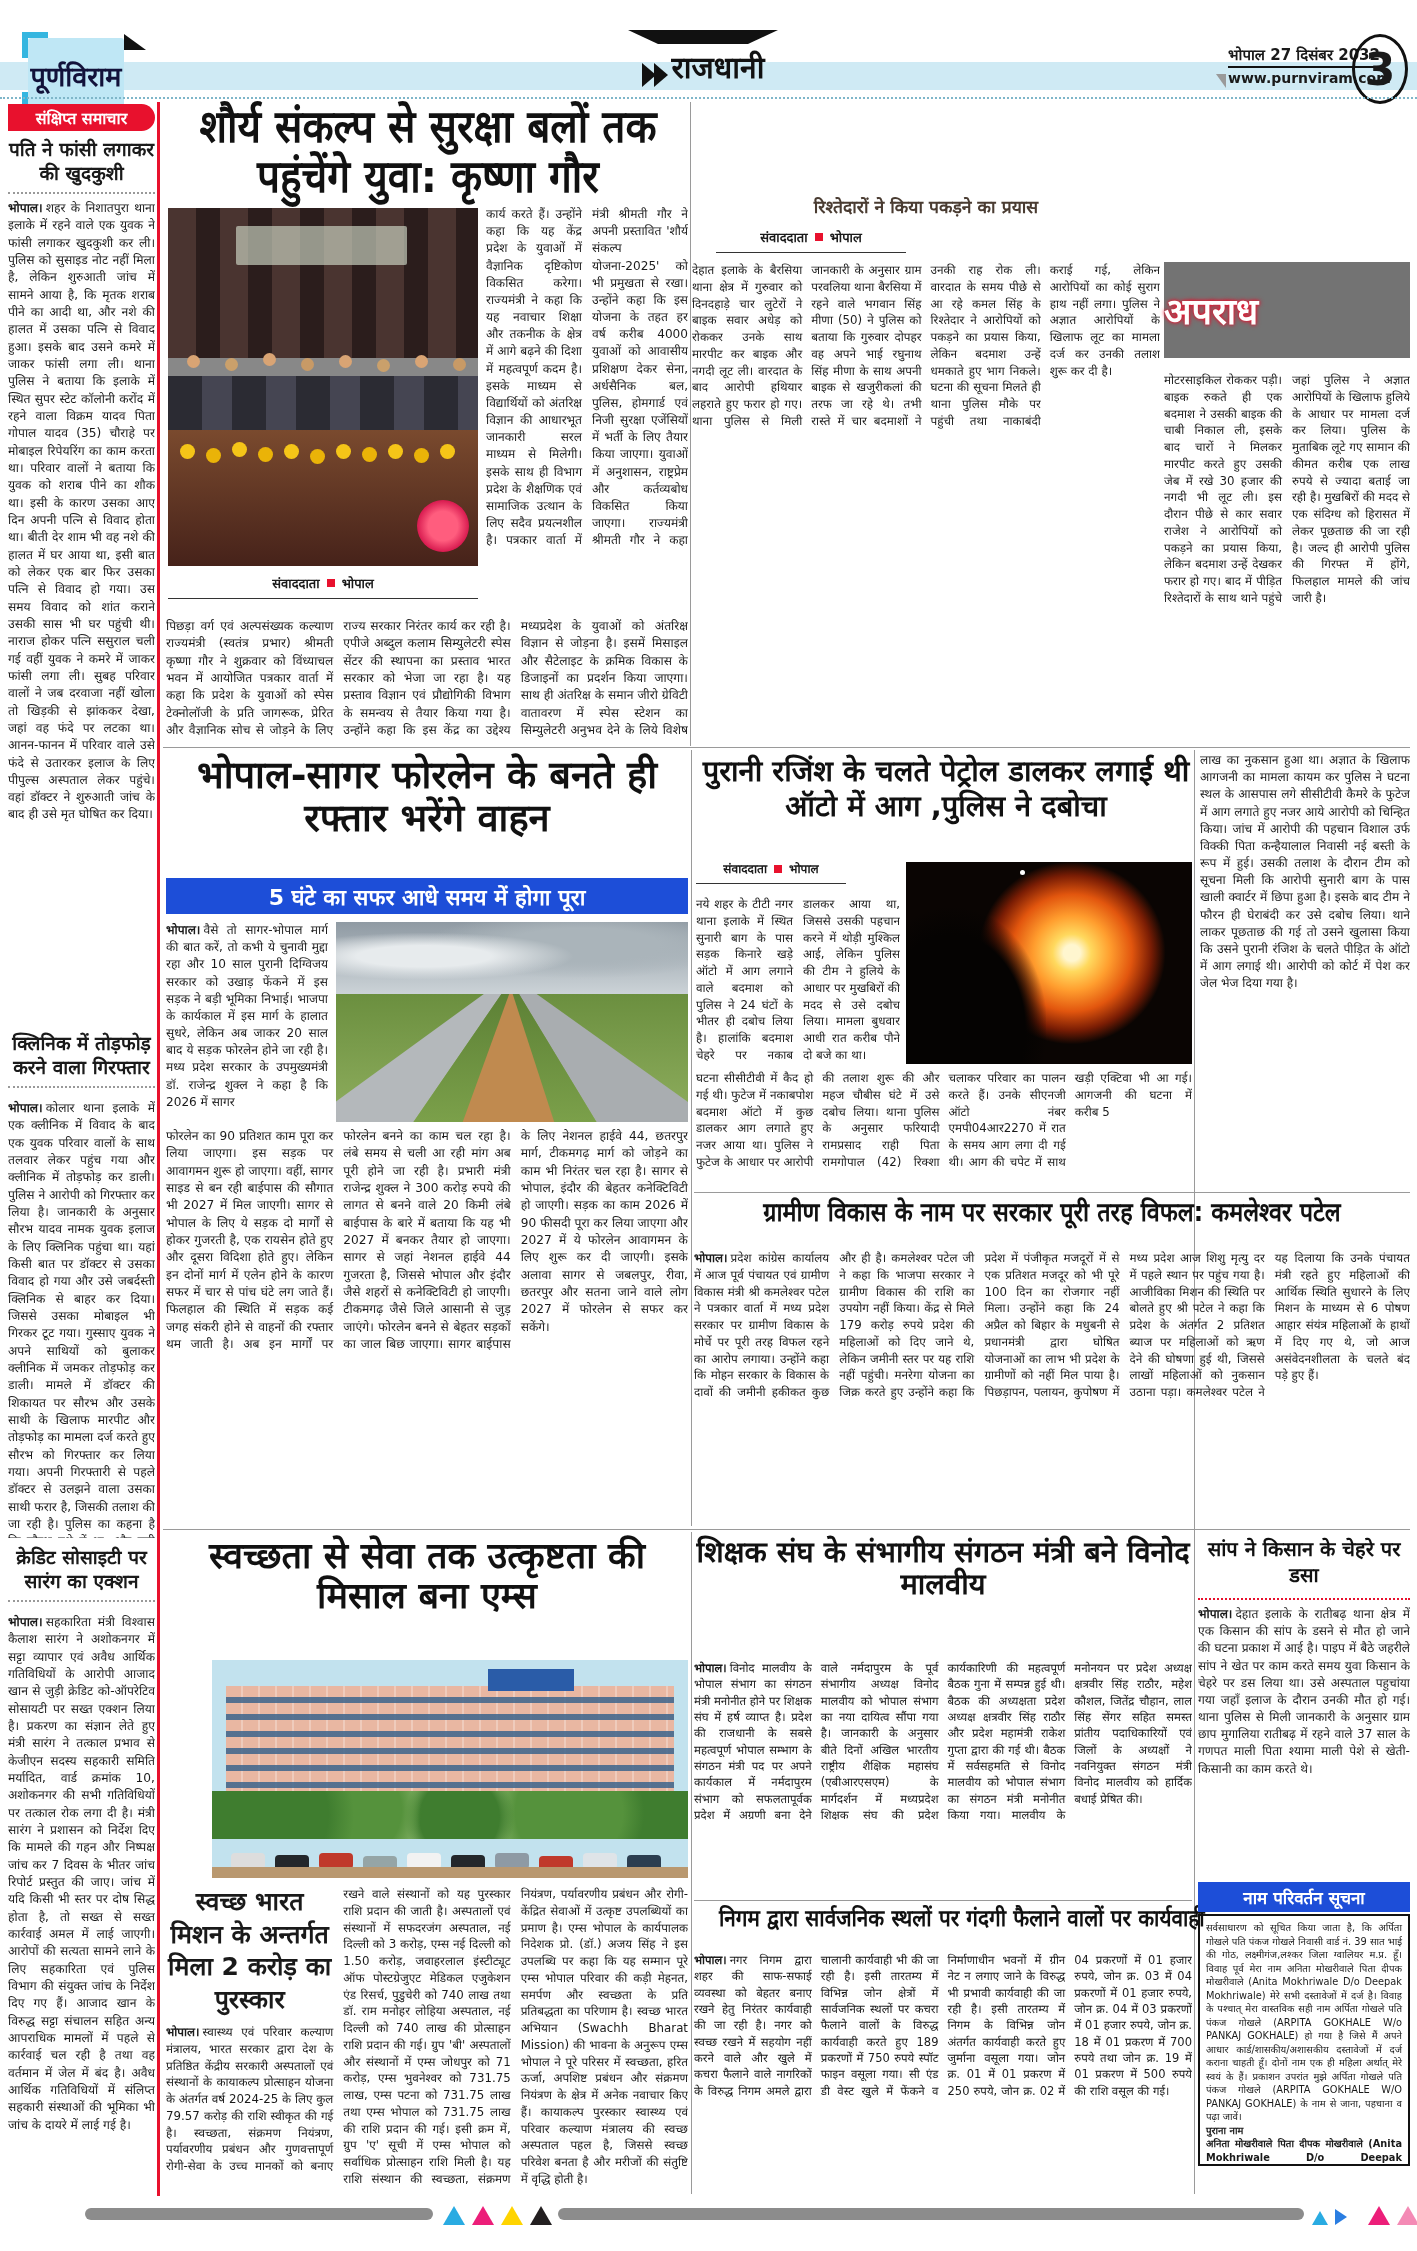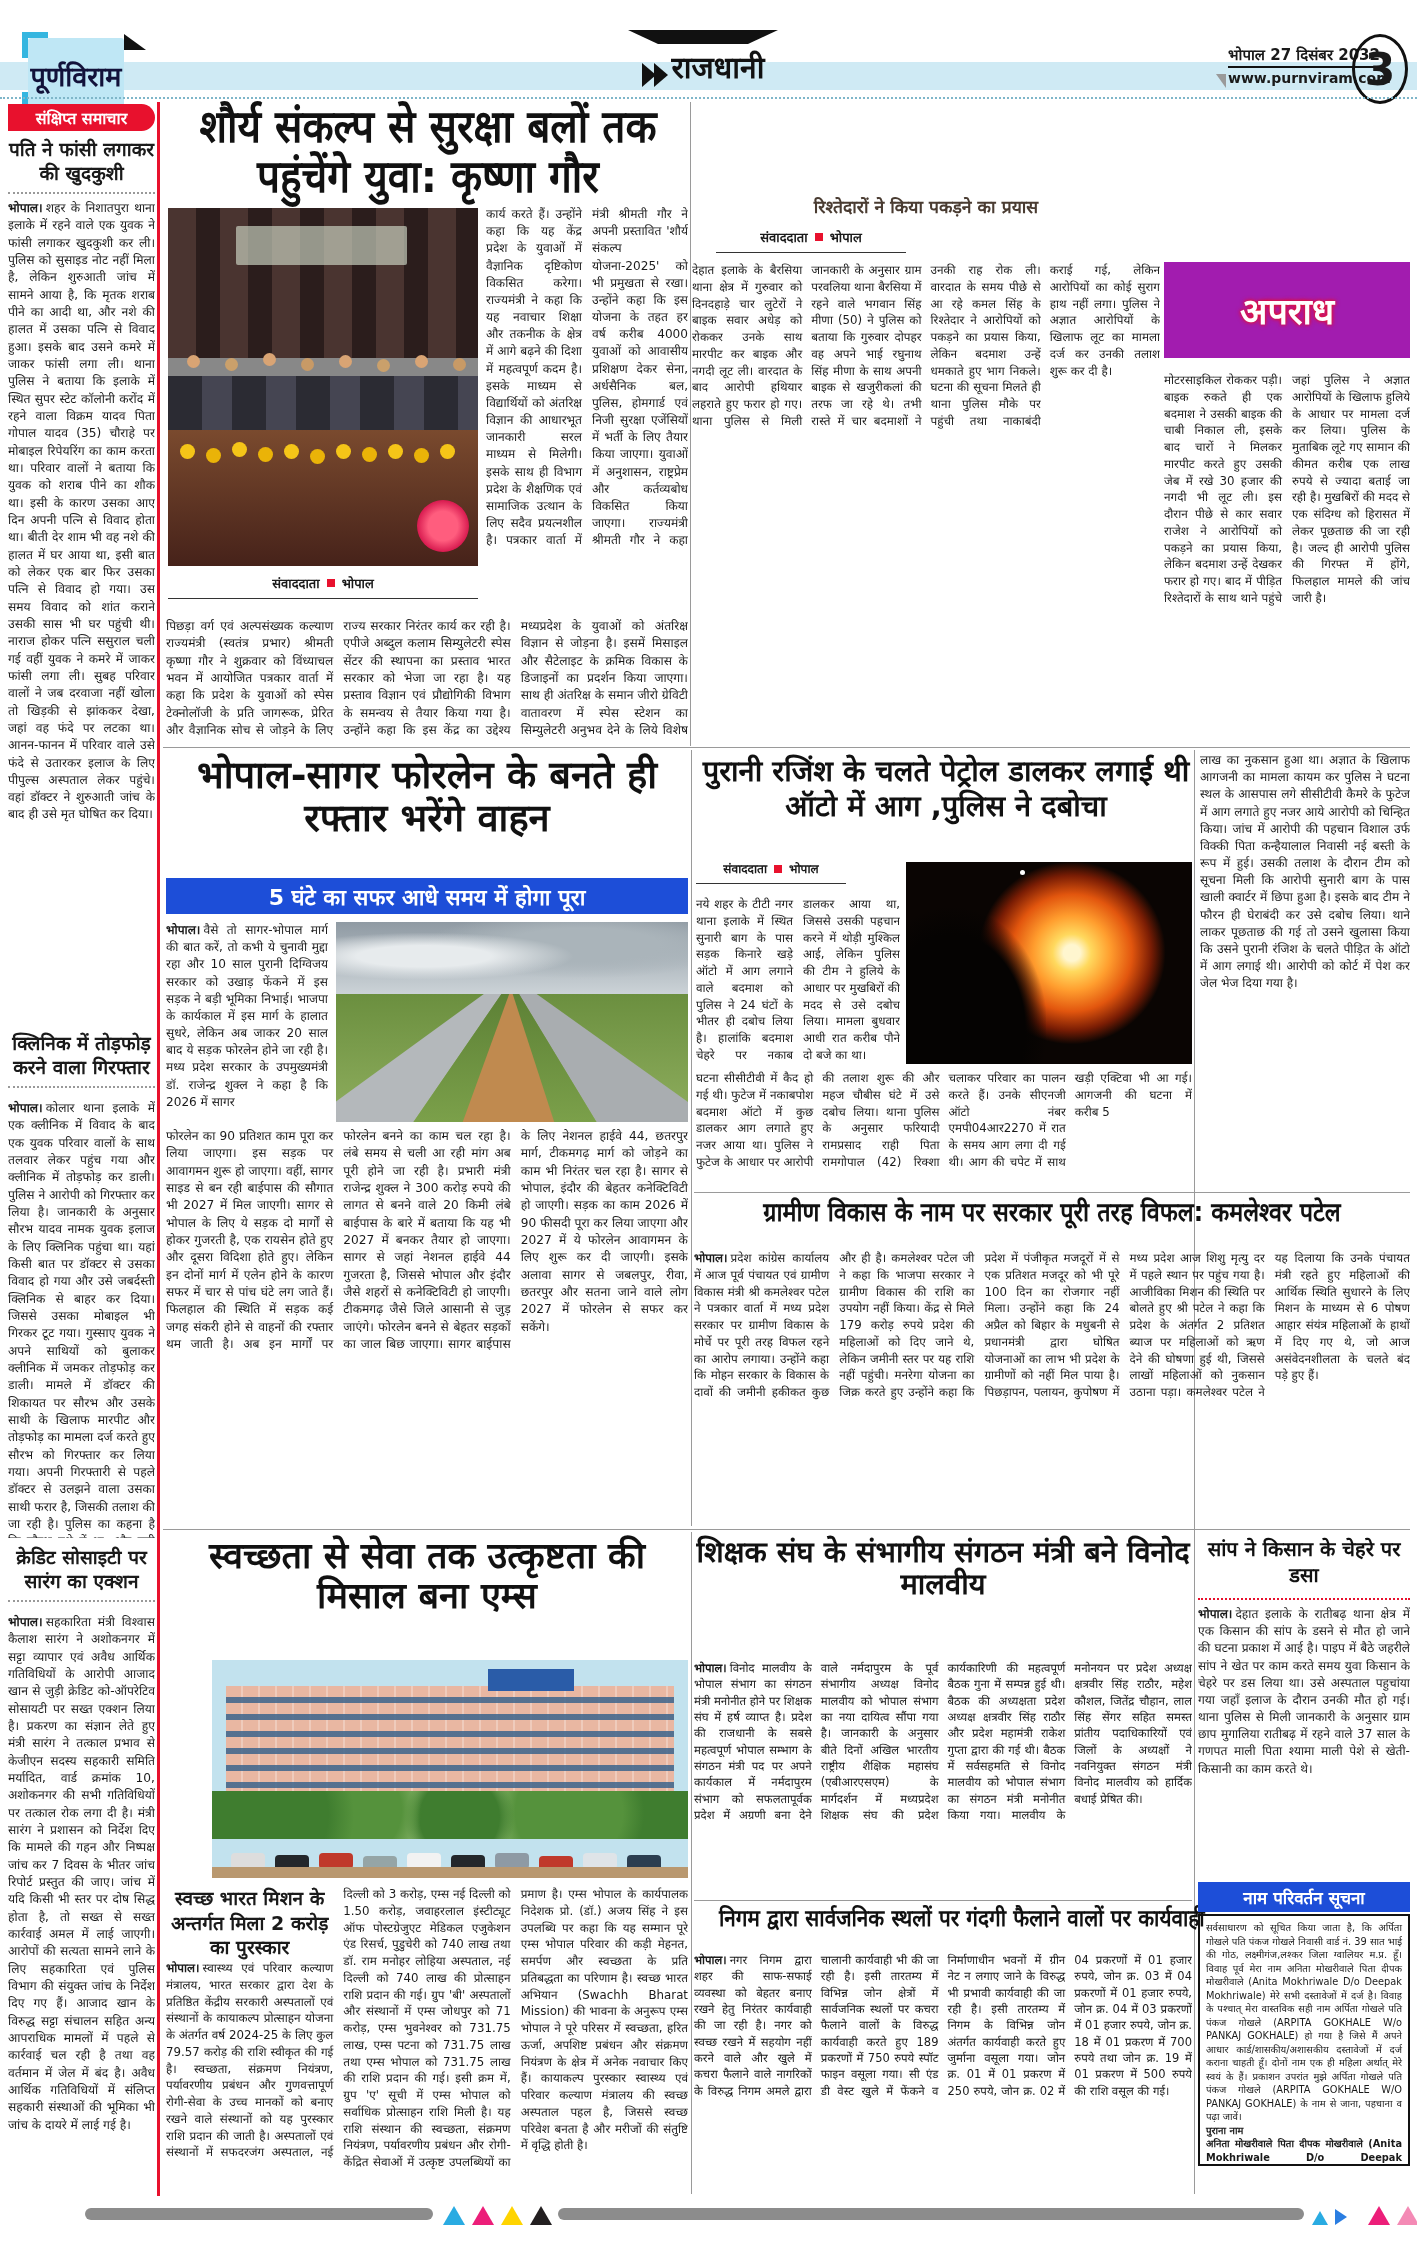--- a/index.html
+++ b/index.html
@@ -51,22 +51,22 @@
   
   .badge{position:absolute;left:8px;top:104px;width:147px;height:27px;background:#e8112d;color:#fff;
          font-size:16px;font-weight:bold;display:flex;align-items:center;justify-content:center;
          border-radius:0 14px 14px 0;}
   .brief-head{position:absolute;left:8px;width:147px;font-size:19px;font-weight:bold;text-align:center;
          line-height:1.25;border-bottom:2px dotted #999;padding-bottom:6px;}
   .brief-body{position:absolute;left:8px;width:147px;}
   
   .black-bar{background:#1d4ed8;color:#fff;font-weight:bold;display:flex;align-items:center;justify-content:center;}
   
-  .crime-tag{position:absolute;left:1164px;top:262px;width:246px;height:96px;background:#a21caf;
-         display:flex;align-items:center;justify-content:center;}
+  .crime-tag{position:absolute;left:1164px;top:262px;width:246px;height:96px;background:#737373;
+         display:flex;align-items:center;}
   .crime-tag span{color:#fff;font-size:36px;font-weight:bold;
          text-shadow:0 0 3px #e8112d,0 0 5px #e8112d;}
   
   .notice-box{position:absolute;left:1198px;top:1914px;width:212px;height:252px;border:2.5px solid #111;
          padding:5px 6px;box-sizing:border-box;font-size:9.8px;line-height:1.38;text-align:justify;overflow:hidden;}
   .notice-box b{display:block;}
   
   .photo{position:absolute;overflow:hidden;background:#888;}
   
   .pl-banner{position:absolute;left:0;top:0;width:100%;height:42%;
@@ -274,21 +274,21 @@
   <div class="photo" style="left:212px;top:1660px;width:476px;height:218px;">
     <div class="ap-sky"></div>
     <div class="ap-bldg"></div>
     <div class="ap-sign"></div>
     <div class="ap-green"></div>
     <div class="ap-cars"></div>
     <div class="ap-ground"></div>
   </div>
 
   <div class="body-text cols3" style="position:absolute;left:166px;top:1886px;width:522px;height:306px;font-size:11.8px;">
-    <div style="font-size:19px;font-weight:bold;text-align:center;line-height:1.3;">स्वच्छ भारत मिशन के अन्तर्गत मिला 2 करोड़ का पुरस्कार</div>
+    <div style="font-size:25px;font-weight:bold;text-align:center;line-height:1.3;margin-bottom:8px;">स्वच्छ भारत मिशन के अन्तर्गत मिला 2 करोड़ का पुरस्कार</div>
     <b class="dateline">भोपाल।</b><span>स्वास्थ्य एवं परिवार कल्याण मंत्रालय, भारत सरकार द्वारा देश के प्रतिष्ठित केंद्रीय सरकारी अस्पतालों एवं संस्थानों के कायाकल्प प्रोत्साहन योजना के अंतर्गत वर्ष 2024-25 के लिए कुल 79.57 करोड़ की राशि स्वीकृत की गई है। स्वच्छता, संक्रमण नियंत्रण, पर्यावरणीय प्रबंधन और गुणवत्तापूर्ण रोगी-सेवा के उच्च मानकों को बनाए रखने वाले संस्थानों को यह पुरस्कार राशि प्रदान की जाती है। अस्पतालों एवं संस्थानों में सफदरजंग अस्पताल, नई दिल्ली को 3 करोड़, एम्स नई दिल्ली को 1.50 करोड़, जवाहरलाल इंस्टीट्यूट ऑफ पोस्टग्रेजुएट मेडिकल एजुकेशन एंड रिसर्च, पुडुचेरी को 740 लाख तथा डॉ. राम मनोहर लोहिया अस्पताल, नई दिल्ली को 740 लाख की प्रोत्साहन राशि प्रदान की गई। ग्रुप 'बी' अस्पतालों और संस्थानों में एम्स जोधपुर को 71 करोड़, एम्स भुवनेश्वर को 731.75 लाख, एम्स पटना को 731.75 लाख तथा एम्स भोपाल को 731.75 लाख की राशि प्रदान की गई। इसी क्रम में, ग्रुप 'ए' सूची में एम्स भोपाल को सर्वाधिक प्रोत्साहन राशि मिली है। यह राशि संस्थान की स्वच्छता, संक्रमण नियंत्रण, पर्यावरणीय प्रबंधन और रोगी-केंद्रित सेवाओं में उत्कृष्ट उपलब्धियों का प्रमाण है। एम्स भोपाल के कार्यपालक निदेशक प्रो. (डॉ.) अजय सिंह ने इस उपलब्धि पर कहा कि यह सम्मान पूरे एम्स भोपाल परिवार की कड़ी मेहनत, समर्पण और स्वच्छता के प्रति प्रतिबद्धता का परिणाम है। स्वच्छ भारत अभियान (Swachh Bharat Mission) की भावना के अनुरूप एम्स भोपाल ने पूरे परिसर में स्वच्छता, हरित ऊर्जा, अपशिष्ट प्रबंधन और संक्रमण नियंत्रण के क्षेत्र में अनेक नवाचार किए हैं। कायाकल्प पुरस्कार स्वास्थ्य एवं परिवार कल्याण मंत्रालय की स्वच्छ अस्पताल पहल है, जिससे स्वच्छ परिवेश बनता है और मरीजों की संतुष्टि में वृद्धि होती है।</span>
   </div>
 
   <div class="headline" style="position:absolute;left:694px;top:1536px;width:498px;font-size:29px;">शिक्षक संघ के संभागीय संगठन मंत्री बने विनोद मालवीय</div>
   <div class="body-text cols4" style="position:absolute;left:694px;top:1660px;width:498px;height:234px;font-size:11.5px;">
     <b class="dateline">भोपाल।</b><span>विनोद मालवीय के भोपाल संभाग का संगठन मंत्री मनोनीत होने पर शिक्षक संघ में हर्ष व्याप्त है। प्रदेश की राजधानी के सबसे महत्वपूर्ण भोपाल सम्भाग के संगठन मंत्री पद पर अपने कार्यकाल में नर्मदापुरम संभाग को सफलतापूर्वक प्रदेश में अग्रणी बना देने वाले नर्मदापुरम के पूर्व संभागीय अध्यक्ष विनोद मालवीय को भोपाल संभाग का नया दायित्व सौंपा गया है। जानकारी के अनुसार बीते दिनों अखिल भारतीय राष्ट्रीय शैक्षिक महासंघ (एबीआरएसएम) के मार्गदर्शन में मध्यप्रदेश शिक्षक संघ की प्रदेश कार्यकारिणी की महत्वपूर्ण बैठक गुना में सम्पन्न हुई थी। बैठक की अध्यक्षता प्रदेश अध्यक्ष क्षत्रवीर सिंह राठौर और प्रदेश महामंत्री राकेश गुप्ता द्वारा की गई थी। बैठक में सर्वसहमति से विनोद मालवीय को भोपाल संभाग का संगठन मंत्री मनोनीत किया गया। मालवीय के मनोनयन पर प्रदेश अध्यक्ष क्षत्रवीर सिंह राठौर, महेश कौशल, जितेंद्र चौहान, लाल सिंह सेंगर सहित समस्त प्रांतीय पदाधिकारियों एवं जिलों के अध्यक्षों ने नवनियुक्त संगठन मंत्री विनोद मालवीय को हार्दिक बधाई प्रेषित की।</span>
   </div>
 
   <div class="headline condense" style="position:absolute;left:694px;top:1906px;width:498px;font-size:23px;white-space:nowrap;">निगम द्वारा सार्वजनिक स्थलों पर गंदगी फैलाने वालों पर कार्यवाही</div>
   <div class="body-text cols4" style="position:absolute;left:694px;top:1952px;width:498px;height:240px;font-size:11.5px;">

